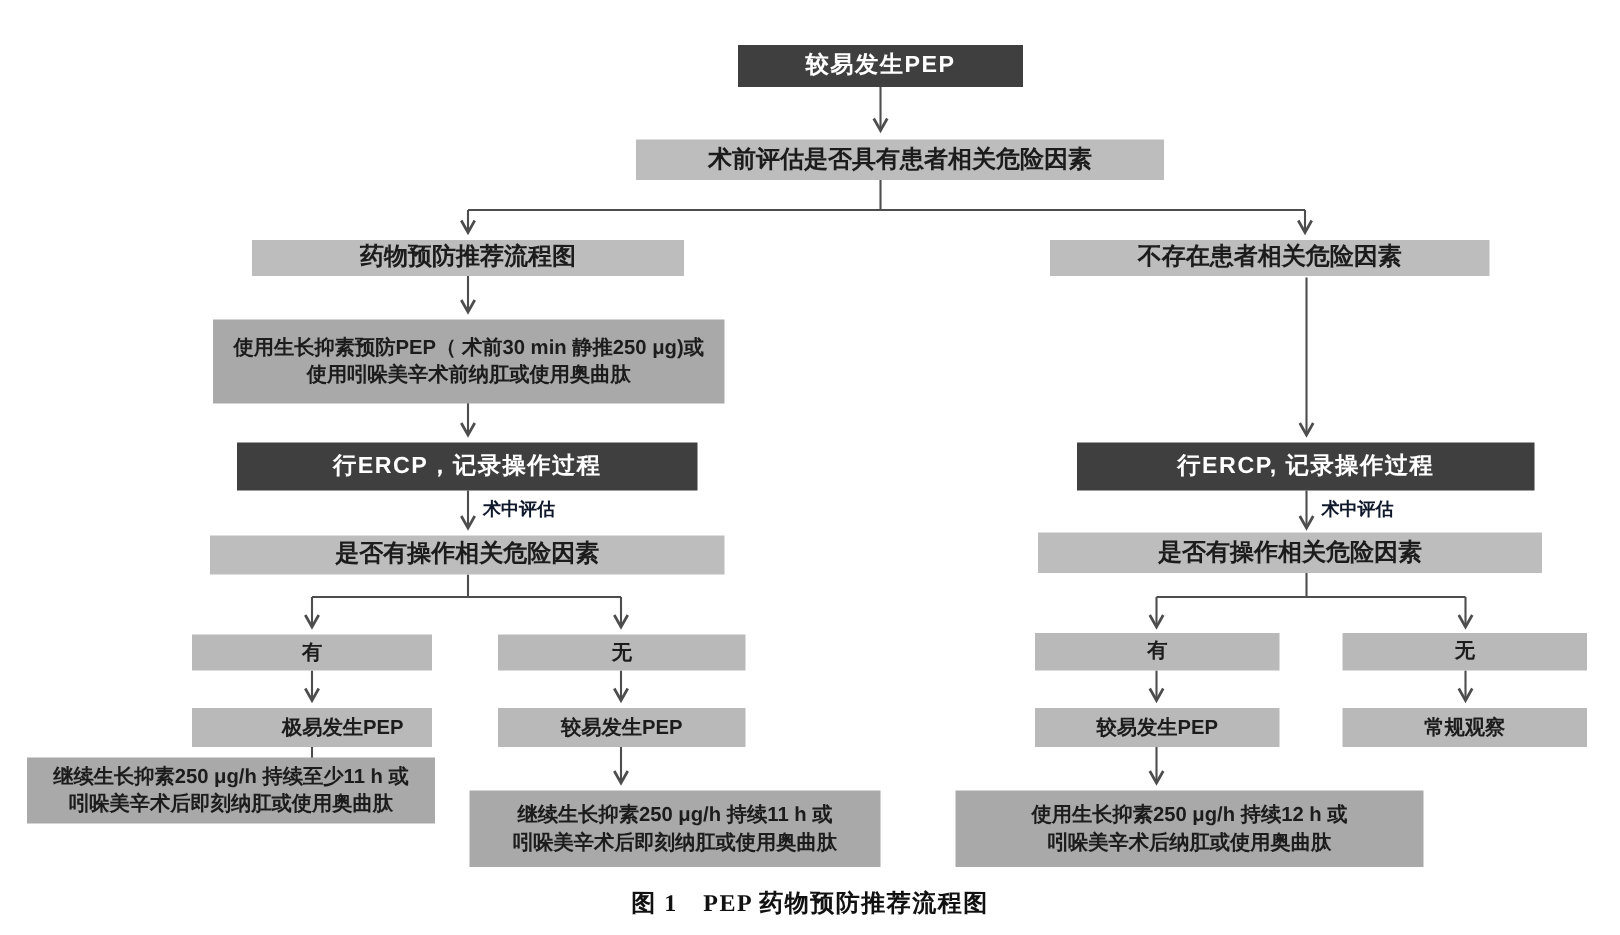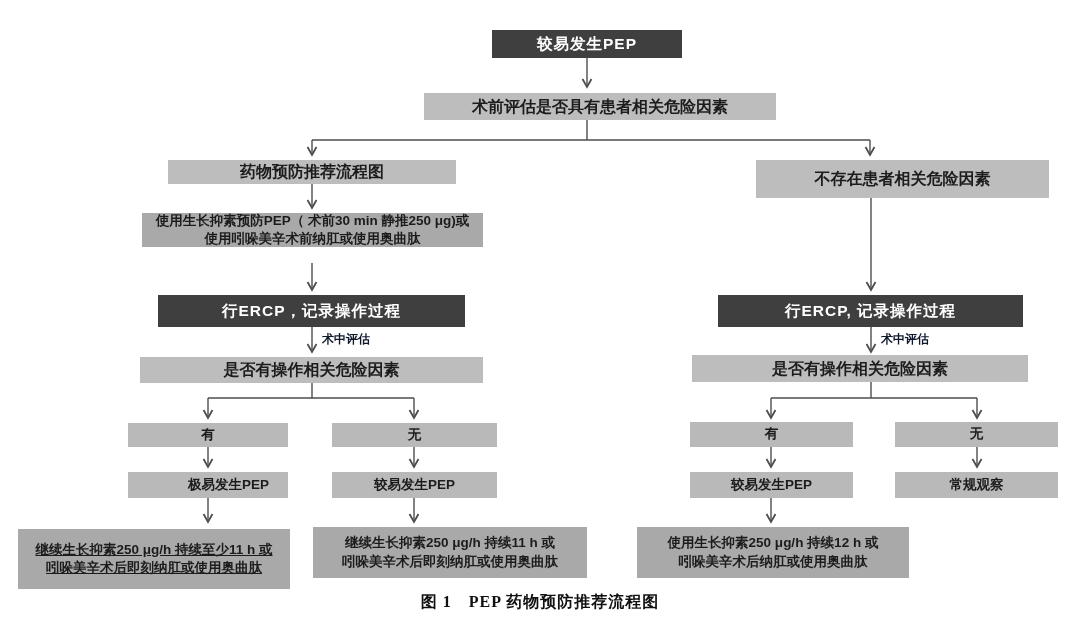--- a/index.html
+++ b/index.html
@@ -74,65 +74,65 @@
       <line x1="771" y1="498" x2="771" y2="521" marker-end="url(#vhead)"></line>
     </g>
   </svg>
 
   <div class="node dark" style="left:492px;top:30px;width:190px;height:28px;">较易发生PEP</div>
 
   <div class="node lighter" style="left:424px;top:93px;width:352px;height:27px;">术前评估是否具有患者相关危险因素</div>
 
   <div class="node lighter" style="left:168px;top:160px;width:288px;height:24px;">药物预防推荐流程图</div>
 
-  <div class="node instr" style="left:142px;top:213px;width:341px;height:34px;">
+  <div class="node instr" style="left:142px;top:213px;width:341px;height:56px;">
     <div>使用生长抑素预防PEP（ 术前30 min 静推250 μg)或</div>
     <div>使用吲哚美辛术前纳肛或使用奥曲肽</div>
   </div>
 
   <div class="node dark" style="left:158px;top:295px;width:307px;height:32px;">行ERCP，记录操作过程</div>
 
   <div class="edge-label" style="left:322px;top:331px;">术中评估</div>
 
   <div class="node lighter" style="left:140px;top:357px;width:343px;height:26px;">是否有操作相关危险因素</div>
 
   <div class="node light" style="left:128px;top:423px;width:160px;height:24px;">有</div>
 
   <div class="node light" style="left:332px;top:423px;width:165px;height:24px;">无</div>
 
   <div class="node light" style="left:128px;top:472px;width:160px;height:26px;padding-left:41px;">极易发生PEP</div>
 
   <div class="node light" style="left:332px;top:472px;width:165px;height:26px;">较易发生PEP</div>
 
-  <div class="node instr" style="left:18px;top:529px;width:272px;height:60px;text-decoration:underline;">
+  <div class="node instr" style="left:18px;top:505px;width:272px;height:44px;">
     <div>继续生长抑素250 μg/h 持续至少11 h 或</div>
     <div>吲哚美辛术后即刻纳肛或使用奥曲肽</div>
   </div>
 
   <div class="node instr" style="left:313px;top:527px;width:274px;height:51px;">
     <div>继续生长抑素250 μg/h 持续11 h 或</div>
     <div>吲哚美辛术后即刻纳肛或使用奥曲肽</div>
   </div>
 
-  <div class="node lighter" style="left:756px;top:160px;width:293px;height:38px;">不存在患者相关危险因素</div>
+  <div class="node lighter" style="left:700px;top:160px;width:293px;height:24px;">不存在患者相关危险因素</div>
 
   <div class="node dark" style="left:718px;top:295px;width:305px;height:32px;">行ERCP, 记录操作过程</div>
 
   <div class="edge-label" style="left:881px;top:331px;">术中评估</div>
 
   <div class="node lighter" style="left:692px;top:355px;width:336px;height:27px;">是否有操作相关危险因素</div>
 
   <div class="node light" style="left:690px;top:422px;width:163px;height:25px;">有</div>
 
   <div class="node light" style="left:895px;top:422px;width:163px;height:25px;">无</div>
 
   <div class="node light" style="left:690px;top:472px;width:163px;height:26px;">较易发生PEP</div>
 
   <div class="node light" style="left:895px;top:472px;width:163px;height:26px;">常规观察</div>
 
-  <div class="node instr" style="left:637px;top:527px;width:272px;height:51px;">
+  <div class="node instr" style="left:637px;top:527px;width:312px;height:51px;">
     <div>使用生长抑素250 μg/h 持续12 h 或</div>
     <div>吲哚美辛术后纳肛或使用奥曲肽</div>
   </div>
 
   <div class="caption">图 1　PEP 药物预防推荐流程图</div>
 
 </div>
 
 </body></html>

